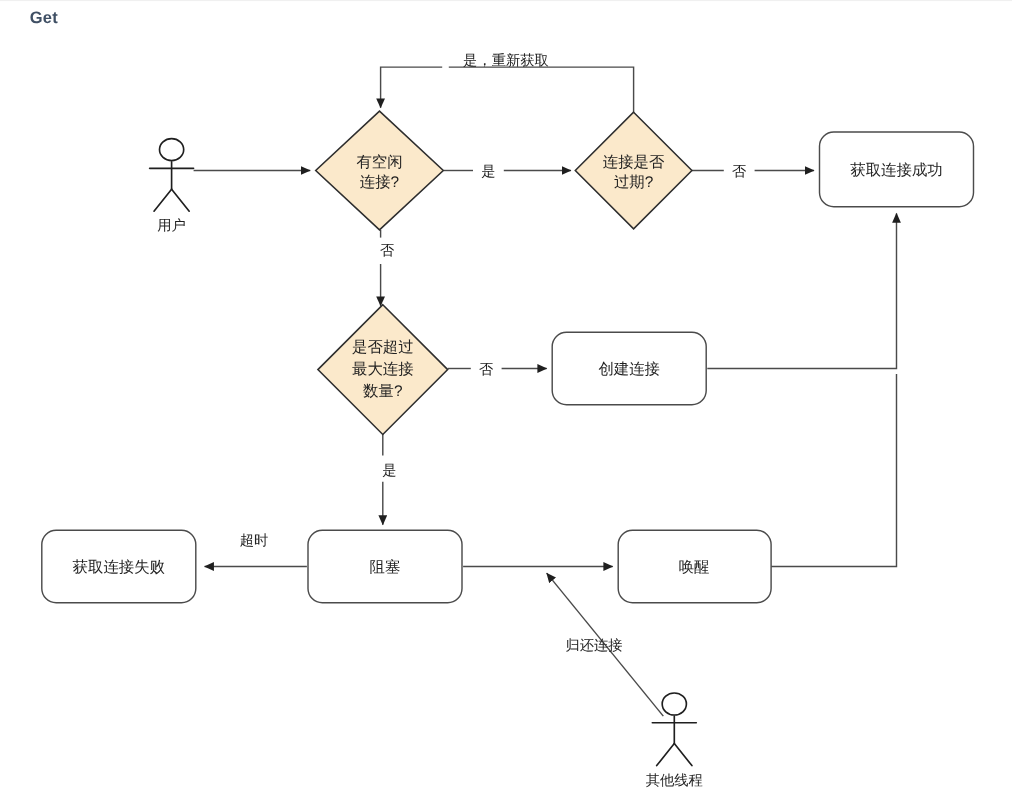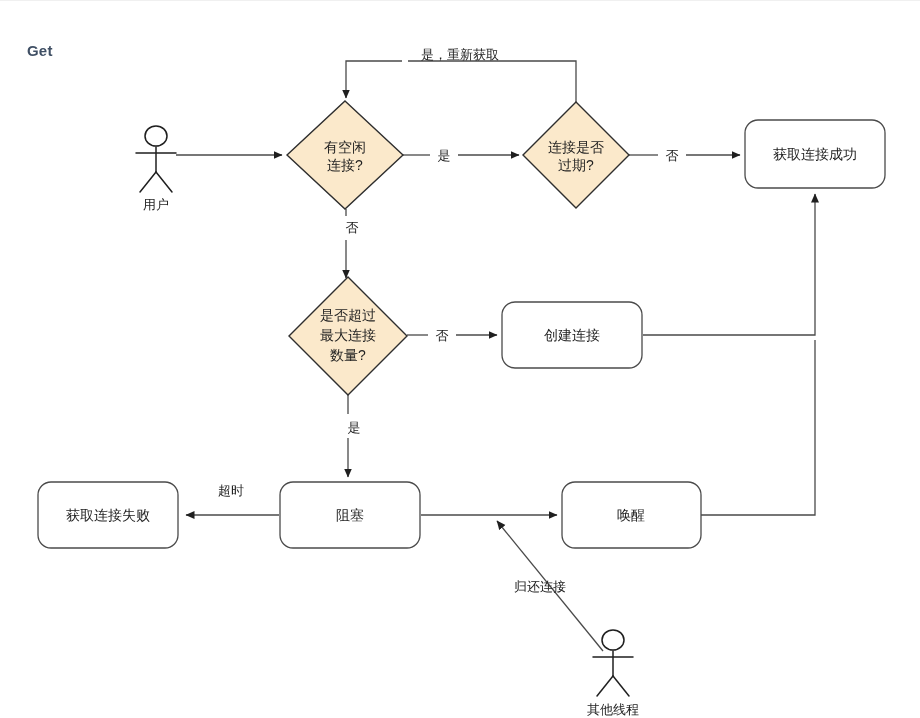--- a/index.html
+++ b/index.html
@@ -29,21 +29,20 @@
   }
   #page-title {
     position: absolute;
     left: 27px;
     top: 8px;
     font-size: 15px;
     font-weight: bold;
     color: #3f4f64;
     letter-spacing: 0.2px;
     line-height: 18px;
-    margin-top: 34px;
   }
   svg#flow {
     position: absolute;
     left: 0; top: 0;
     width: 920px;
     height: 718px;
     overflow: visible;
   }
   .node-label, .edge-label, .actor-label {
     font-family: "Liberation Sans", "DejaVu Sans", sans-serif;

